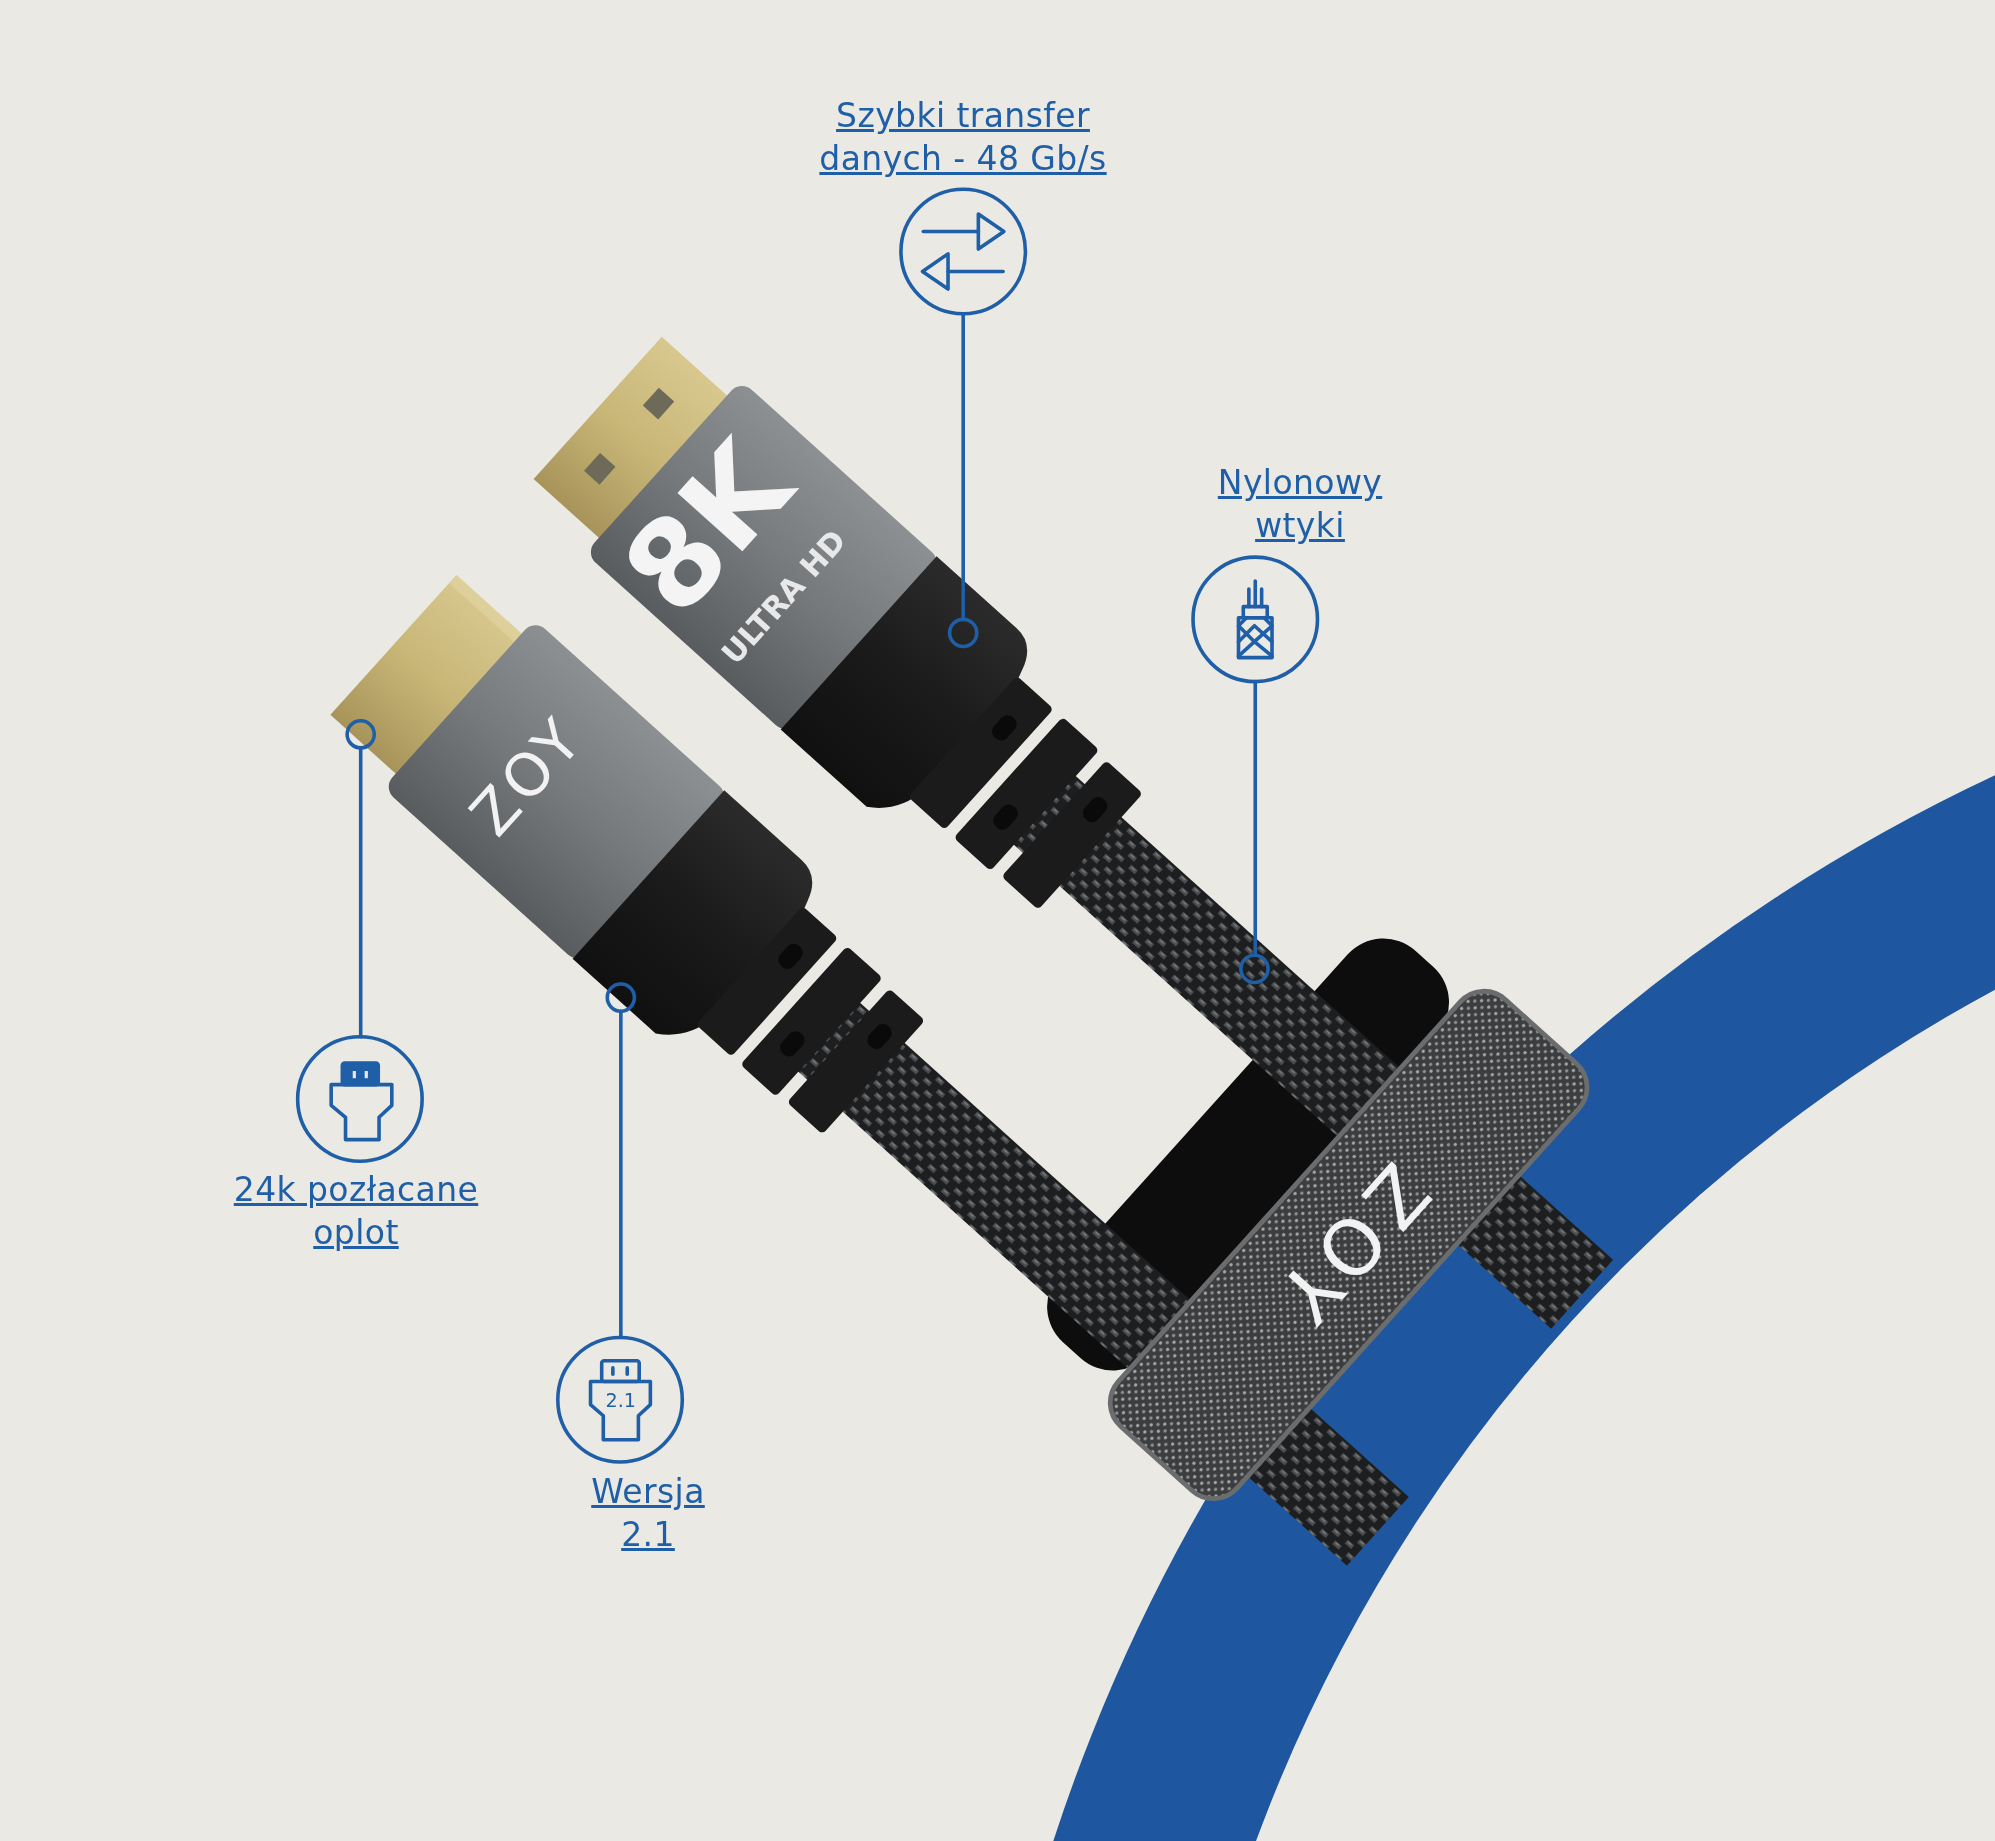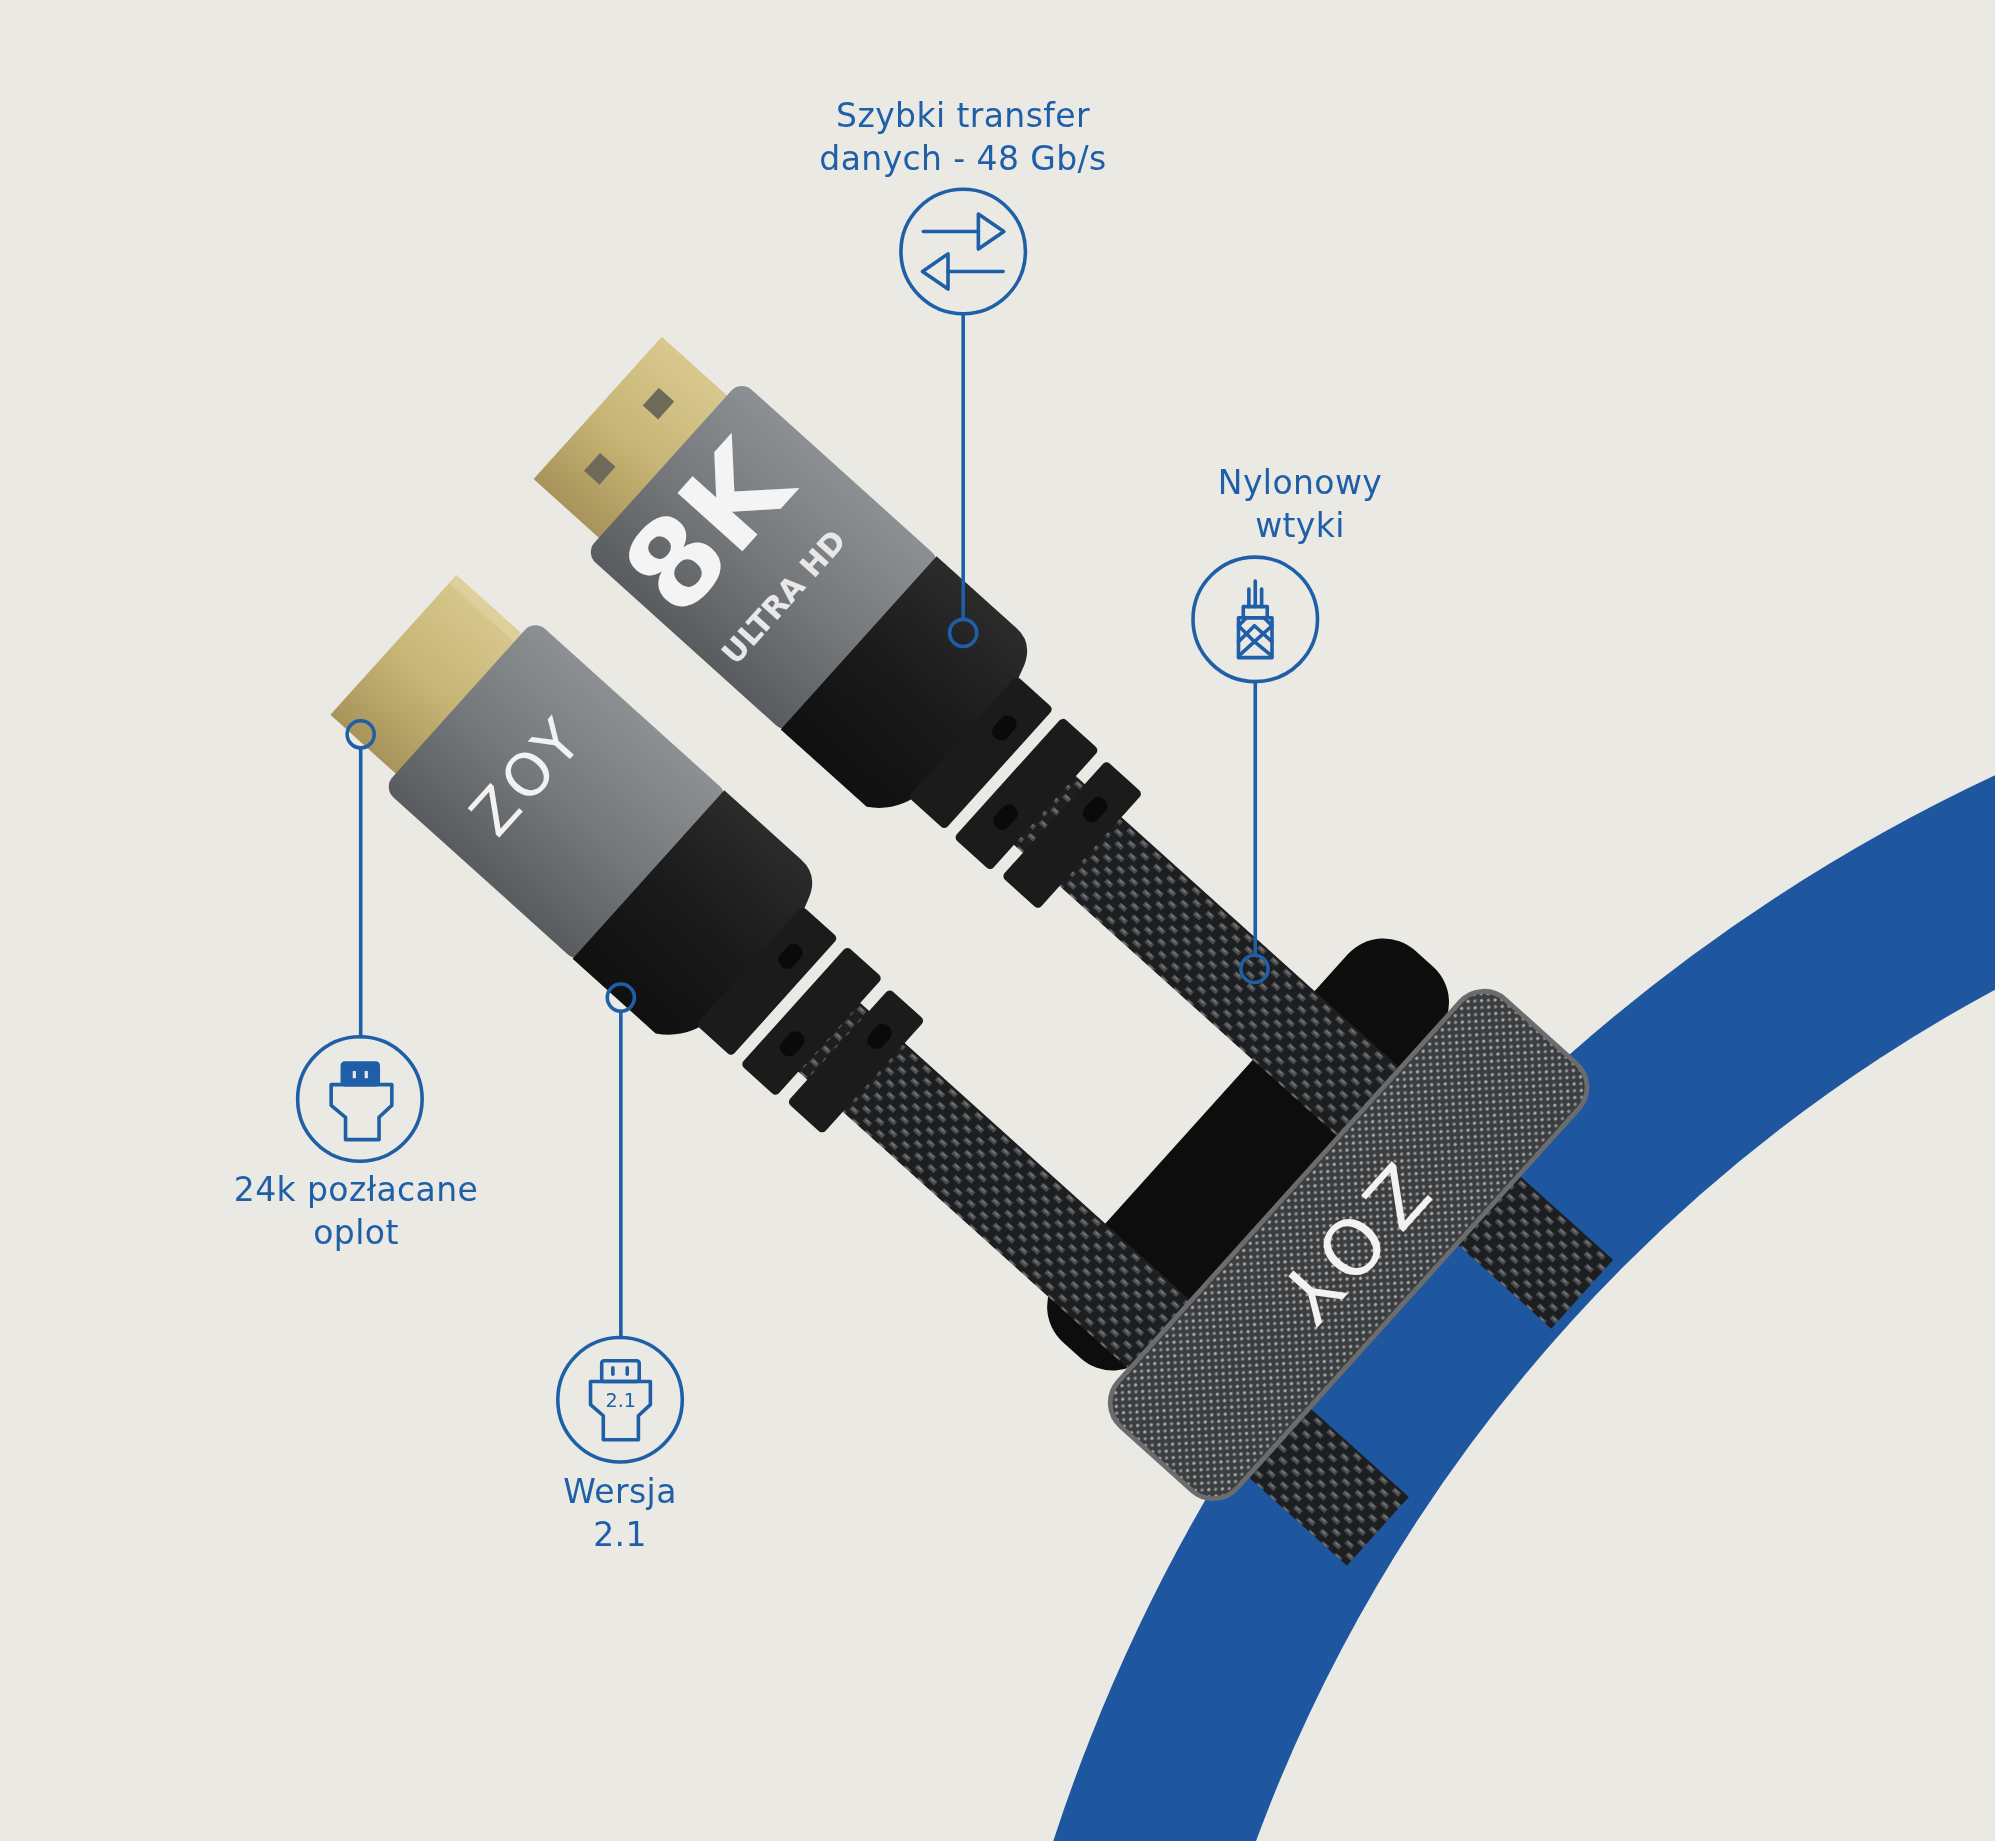--- a/index.html
+++ b/index.html
@@ -1,19 +1,19 @@
 <!DOCTYPE html>
 <html style="font-size:12.8px"><head>
 <meta charset="utf-8">
 <style>
   html, body { margin: 0; padding: 0; }
   body { width: 1995px; height: 1842px; background: #EAE9E4; overflow: hidden; position: relative; font-family: "DejaVu Sans", sans-serif; }
   #stage { position: absolute; left: 0; top: 0; width: 1995px; height: 1842px; }
   .label { position: absolute; color: #1F5FA8; font-family: "DejaVu Sans", sans-serif; font-size: 33px; line-height: 43px; text-align: center; white-space: nowrap; transform: translateX(-50%); letter-spacing: 0.4px; }
-  .label span { display: block; }
+  .label span { display: block; text-decoration: underline; }
 </style>
 </head>
 <body>
 
 <svg id="stage" width="1995" height="1842" viewBox="0 0 2500 2308" xmlns="http://www.w3.org/2000/svg">
   <defs>
     <linearGradient id="metal" x1="0" y1="0" x2="0" y2="1">
       <stop offset="0" stop-color="#8d9093"></stop>
       <stop offset="0.5" stop-color="#76797c"></stop>
       <stop offset="1" stop-color="#595c5f"></stop>
@@ -157,17 +157,17 @@
   <span>danych - 48 Gb/s</span>
 </div>
 <div class="label" style="left:1300px; top:461px;">
   <span>Nylonowy</span>
   <span>wtyki</span>
 </div>
 <div class="label" style="left:356px; top:1168px;">
   <span>24k pozłacane</span>
   <span>oplot</span>
 </div>
-<div class="label" style="left:620px; top:1470px;">
+<div class="label" style="left:648px; top:1470px;">
   <span>Wersja</span>
   <span>2.1</span>
 </div>
 
 
 </body></html>

